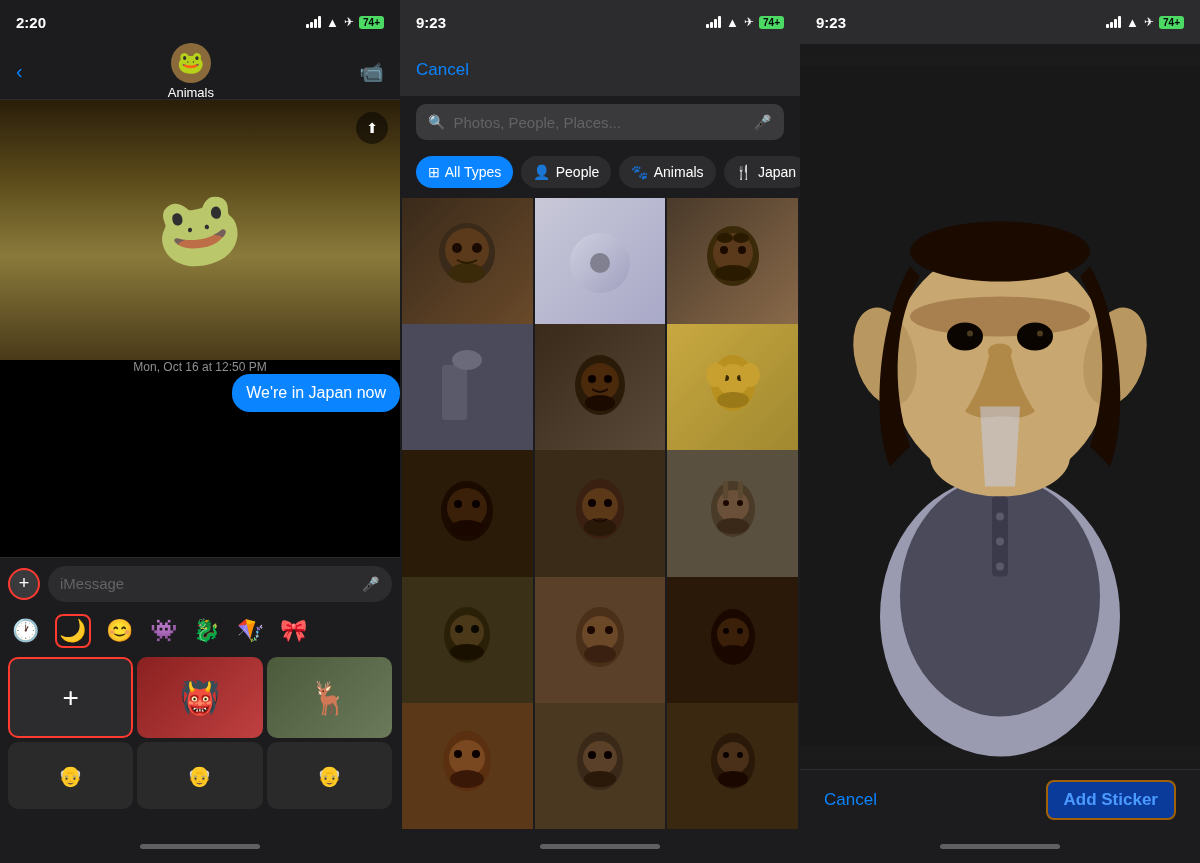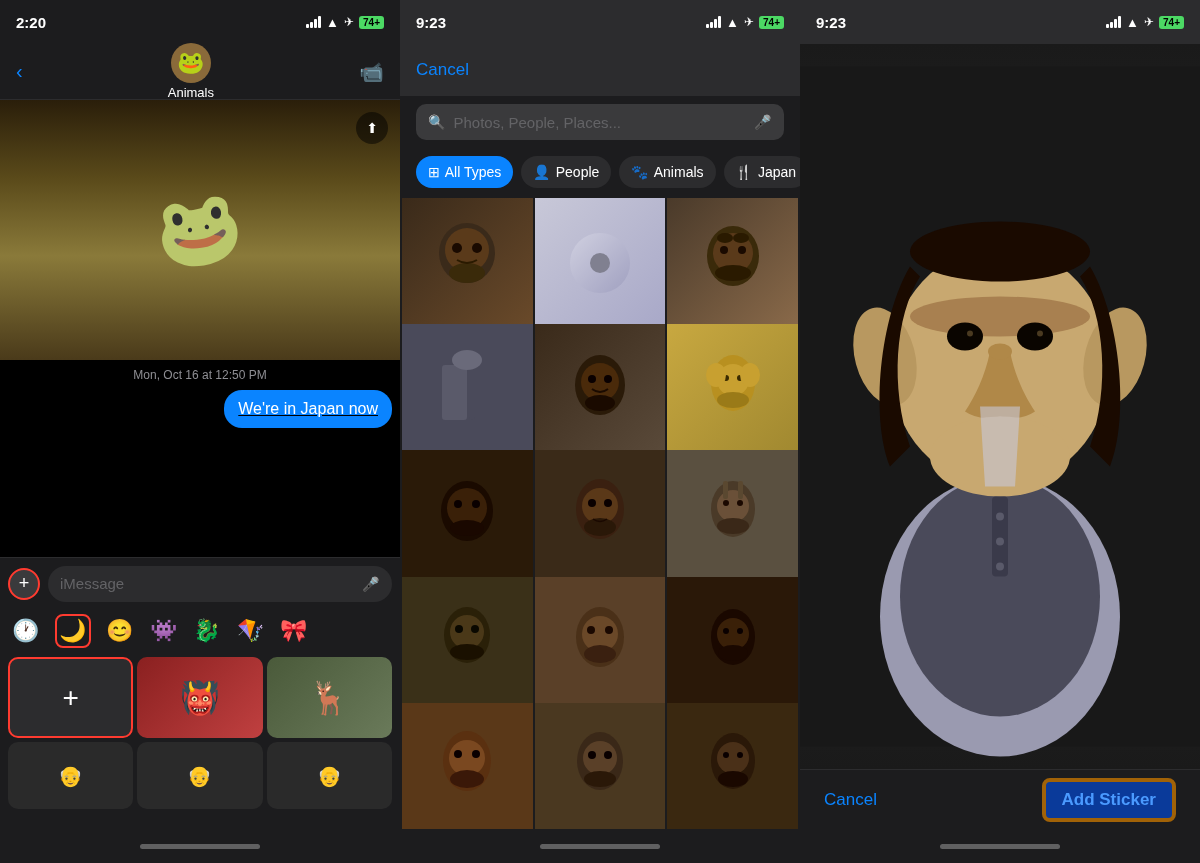--- a/index.html
+++ b/index.html
@@ -90,28 +90,27 @@
       display: flex;
       align-items: center;
       justify-content: center;
       position: relative;
       overflow: hidden;
     }
     .date-label {
       text-align: center;
       color: #8e8e93;
       font-size: 12px;
-      padding: 8px;
+      padding: 0;
     }
     .bubble-container {
       display: flex;
       justify-content: flex-end;
-      padding: 0 8px;
+      padding: 0 0;
       margin-bottom: 4px;
-      text-decoration: underline;
     }
     .bubble {
       background: #0a84ff;
       color: #fff;
       padding: 10px 14px;
       border-radius: 18px;
       font-size: 16px;
       max-width: 70%;
     }
     .delivered {
@@ -312,21 +311,21 @@
       flex-shrink: 0;
     }
     .cancel-sticker { color: #0a84ff; font-size: 17px; }
     .add-sticker-btn {
       background: #0a3a9a;
       color: #4a9aff;
       font-size: 17px;
       font-weight: 600;
       padding: 8px 16px;
       border-radius: 8px;
-      border: 4px solid #a16207;
+      border: 2px solid #a16207;
     }
 
     .panel-home-bar {
       height: 34px;
       display: flex;
       align-items: center;
       justify-content: center;
       background: #1c1c1e;
       flex-shrink: 0;
     }

